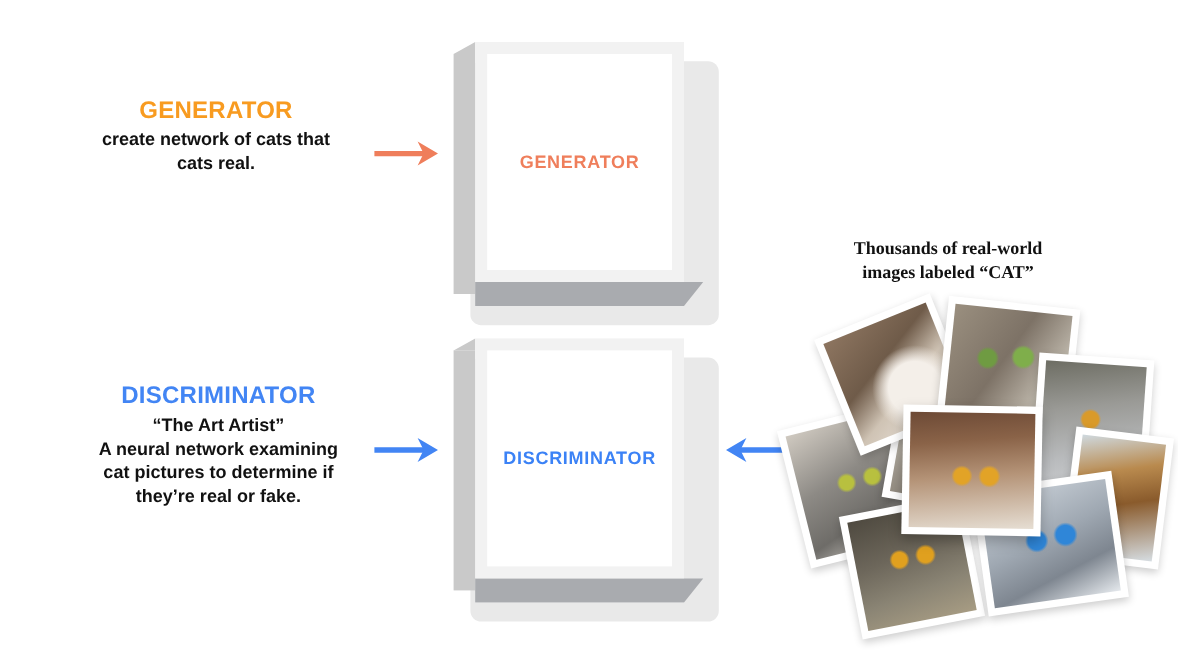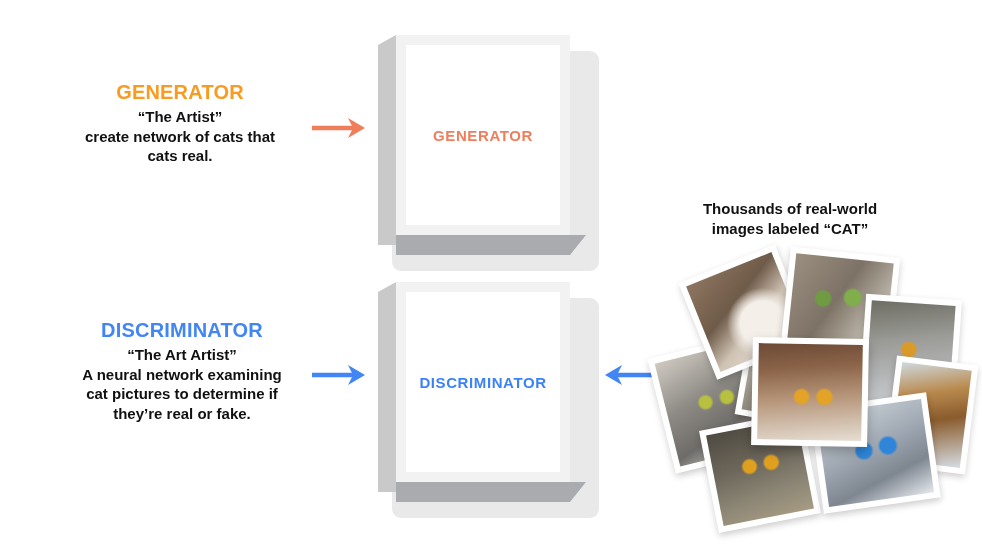--- a/index.html
+++ b/index.html
@@ -73,20 +73,21 @@
   .label.blue{color:#3b82f6;}
 
   .box.gen{left:378px;top:35px;width:210px;height:240px;}
   .box.disc{left:378px;top:282px;width:210px;height:240px;}
 
   
   .dataset-caption{
     position:absolute;left:670px;top:199px;width:240px;
     text-align:center;font-size:15px;font-weight:bold;color:#111111;
     line-height:1.32;
+    font-family:Liberation Serif, serif;
   }
 
   
   .collage{position:absolute;left:650px;top:252px;width:270px;height:260px;}
   .photo{
     position:absolute;
     background:#ffffff;
     padding:6px;
     box-shadow:0 3px 7px rgba(0,0,0,.20);
     box-sizing:border-box;
@@ -138,21 +139,20 @@
   #p10 .pic{background:
       linear-gradient(165deg,#cfd9df 0%,#b98a4e 30%,#8a5b2c 55%,#d6dde2 100%);}
 </style>
 </head>
 <body>
 
 <div class="stage">
 
   <div class="caption gen">
     <div class="title orange">GENERATOR</div>
-    <div class="sub">“The Artist”</div>
     <div class="sub">create network of cats that</div>
     <div class="sub">cats real.</div>
   </div>
 
   <div class="arrow" style="left:310px;top:113px;">
     <svg width="60" height="30" viewBox="0 0 60 30" aria-hidden="true">
       <line x1="2" y1="15" x2="44" y2="15" stroke="#ef7e5b" stroke-width="4.5" stroke-linecap="butt"></line>
       <path d="M38 5 L55 15 L38 25 L43 15 Z" fill="#ef7e5b"></path>
     </svg>
   </div>

